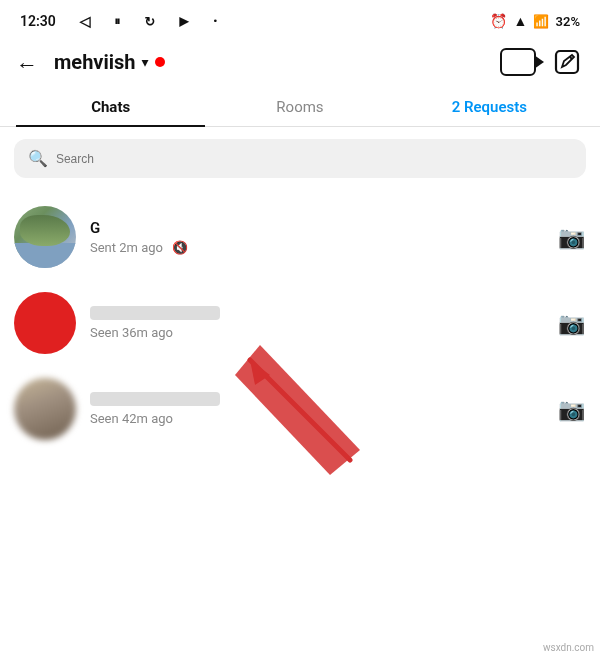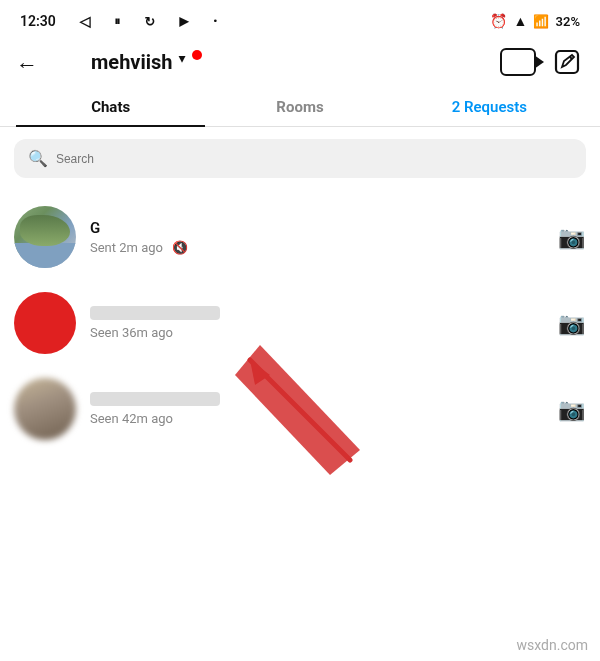--- a/index.html
+++ b/index.html
@@ -48,22 +48,22 @@
       align-items: center;
       gap: 16px;
     }
     .back-arrow {
       font-size: 22px;
       color: #111;
       cursor: pointer;
     }
     .username-row {
       display: flex;
+      align-items: center;
       gap: 6px;
-      margin-left: 37px;
     }
     .username {
       font-size: 20px;
       font-weight: 700;
       color: #111;
     }
     .dropdown-icon {
       font-size: 14px;
       color: #111;
     }
@@ -111,21 +111,21 @@
       display: flex;
       align-items: center;
       border-bottom: 1px solid #e0e0e0;
       padding: 0 16px;
     }
     .tab {
       flex: 1;
       text-align: center;
       padding: 10px 0;
       font-size: 15px;
-      font-weight: 700;
+      font-weight: 400;
       color: #888;
       cursor: pointer;
       position: relative;
     }
     .tab.active {
       color: #111;
       font-weight: 700;
     }
     .tab.active::after {
       content: '';
@@ -245,22 +245,22 @@
     .arrow-annotation {
       position: absolute;
       pointer-events: none;
       z-index: 10;
     }
 
     
     .watermark {
       position: absolute;
       bottom: 8px;
-      right: 12px;
-      font-size: 14px;
+      right: 6px;
+      font-size: 10px;
       color: #aaa;
     }
   </style>
 </head>
 <body>
 
 <div class="status-bar">
   <div class="status-left">
     <span>12:30</span>
     <span style="font-size:14px;">◁</span>

